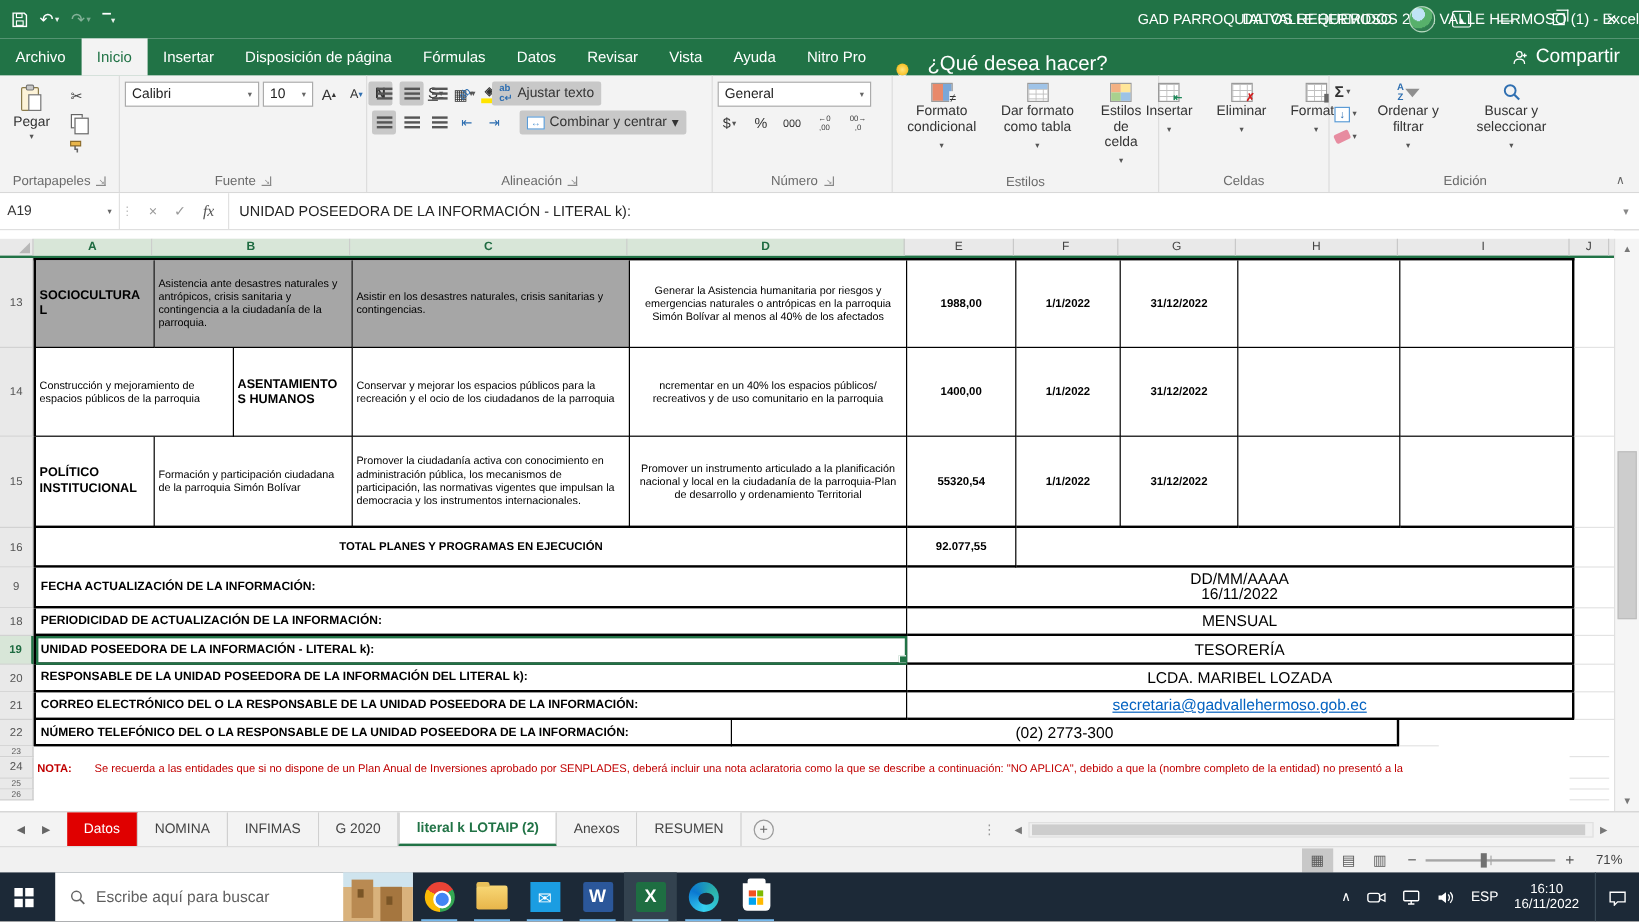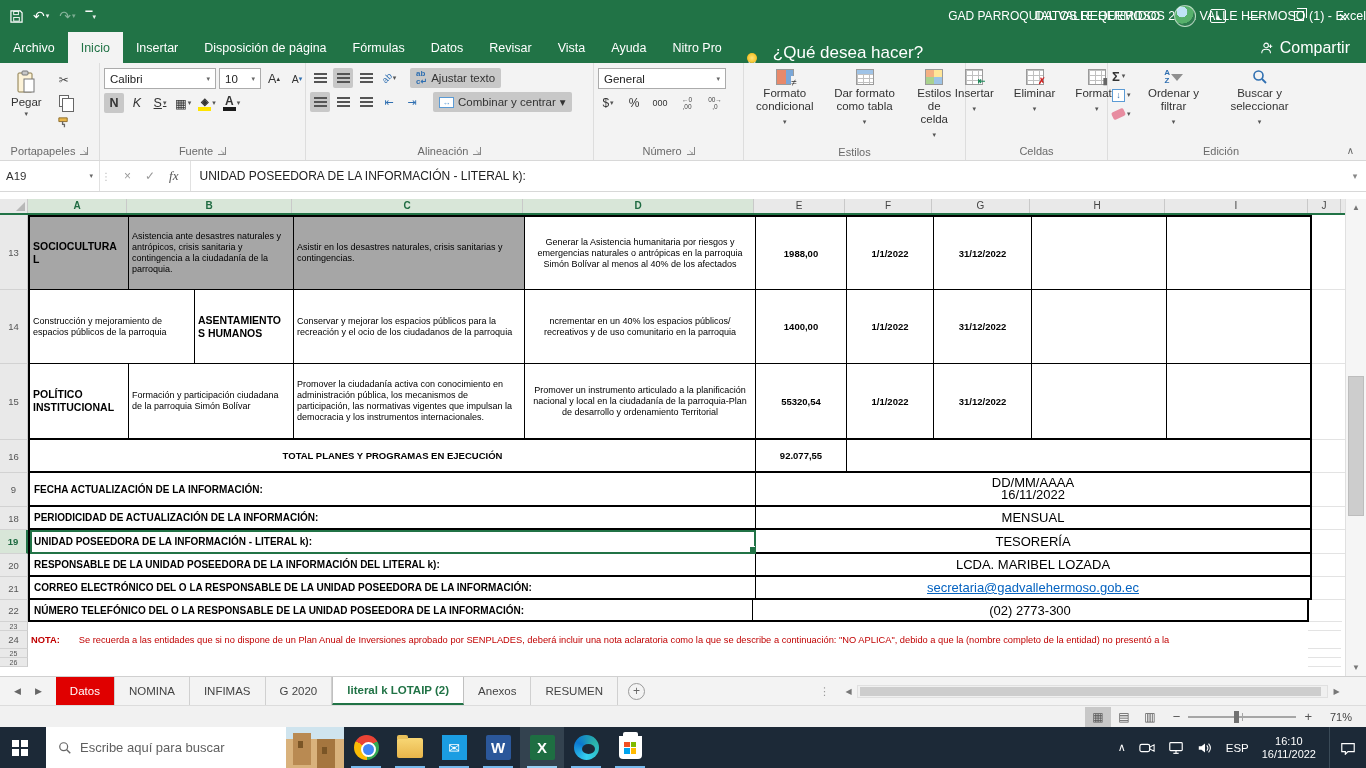--- a/index.html
+++ b/index.html
@@ -267,21 +267,21 @@
           </span>
         </div>
       </div>
       <div class="grp-l">
           <span>Portapapeles</span>
           <span class="dlg"></span>
         </div>
     </div>
 
     <div class="grp" style="width:206px">
-      <div class="grp-c" style="flex-direction:column">
+      <div class="grp-c" style="flex-direction:row">
         <div class="frow">
           <div class="combo" style="width:112px">
               <span>Calibri</span>
               <span class="carr">▾</span>
             </div>
           <div class="combo" style="width:42px">
               <span>10</span>
               <span class="carr">▾</span>
             </div>
           <span class="tgl">A<span style="font-size:7px;vertical-align:top">▴</span></span>
@@ -615,21 +615,21 @@
           <div class="rowh">21</div>
           <div class="tpart">
             <div class="cell label" style="width: 726px;">CORREO ELECTRÓNICO DEL O LA RESPONSABLE DE LA UNIDAD POSEEDORA DE LA INFORMACIÓN:</div>
             <div class="cell value link" style="width: 554px;">secretaria@gadvallehermoso.gob.ec</div>
           </div>
           <div class="jcell" style="width: 33px;"></div>
         </div>
         <div class="grow thick" style="height: 22px;">
           <div class="rowh">22</div>
           <div class="tpart">
-            <div class="cell label" style="width: 723px;">NÚMERO TELEFÓNICO DEL O LA RESPONSABLE DE LA UNIDAD POSEEDORA DE LA INFORMACIÓN:</div>
+            <div class="cell label" style="width: 580px;">NÚMERO TELEFÓNICO DEL O LA RESPONSABLE DE LA UNIDAD POSEEDORA DE LA INFORMACIÓN:</div>
             <div class="cell value" style="width: 554px;">(02) 2773-300</div>
           </div>
           <div class="jcell" style="width: 33px;"></div>
         </div>
         <div class="grow plain" style="height: 9px;">
           <div class="rowh tiny">23</div>
           <div class="tpart">
             <div class="cell " style="width: 1280px;"></div>
           </div>
           <div class="jcell" style="width: 33px;"></div>

